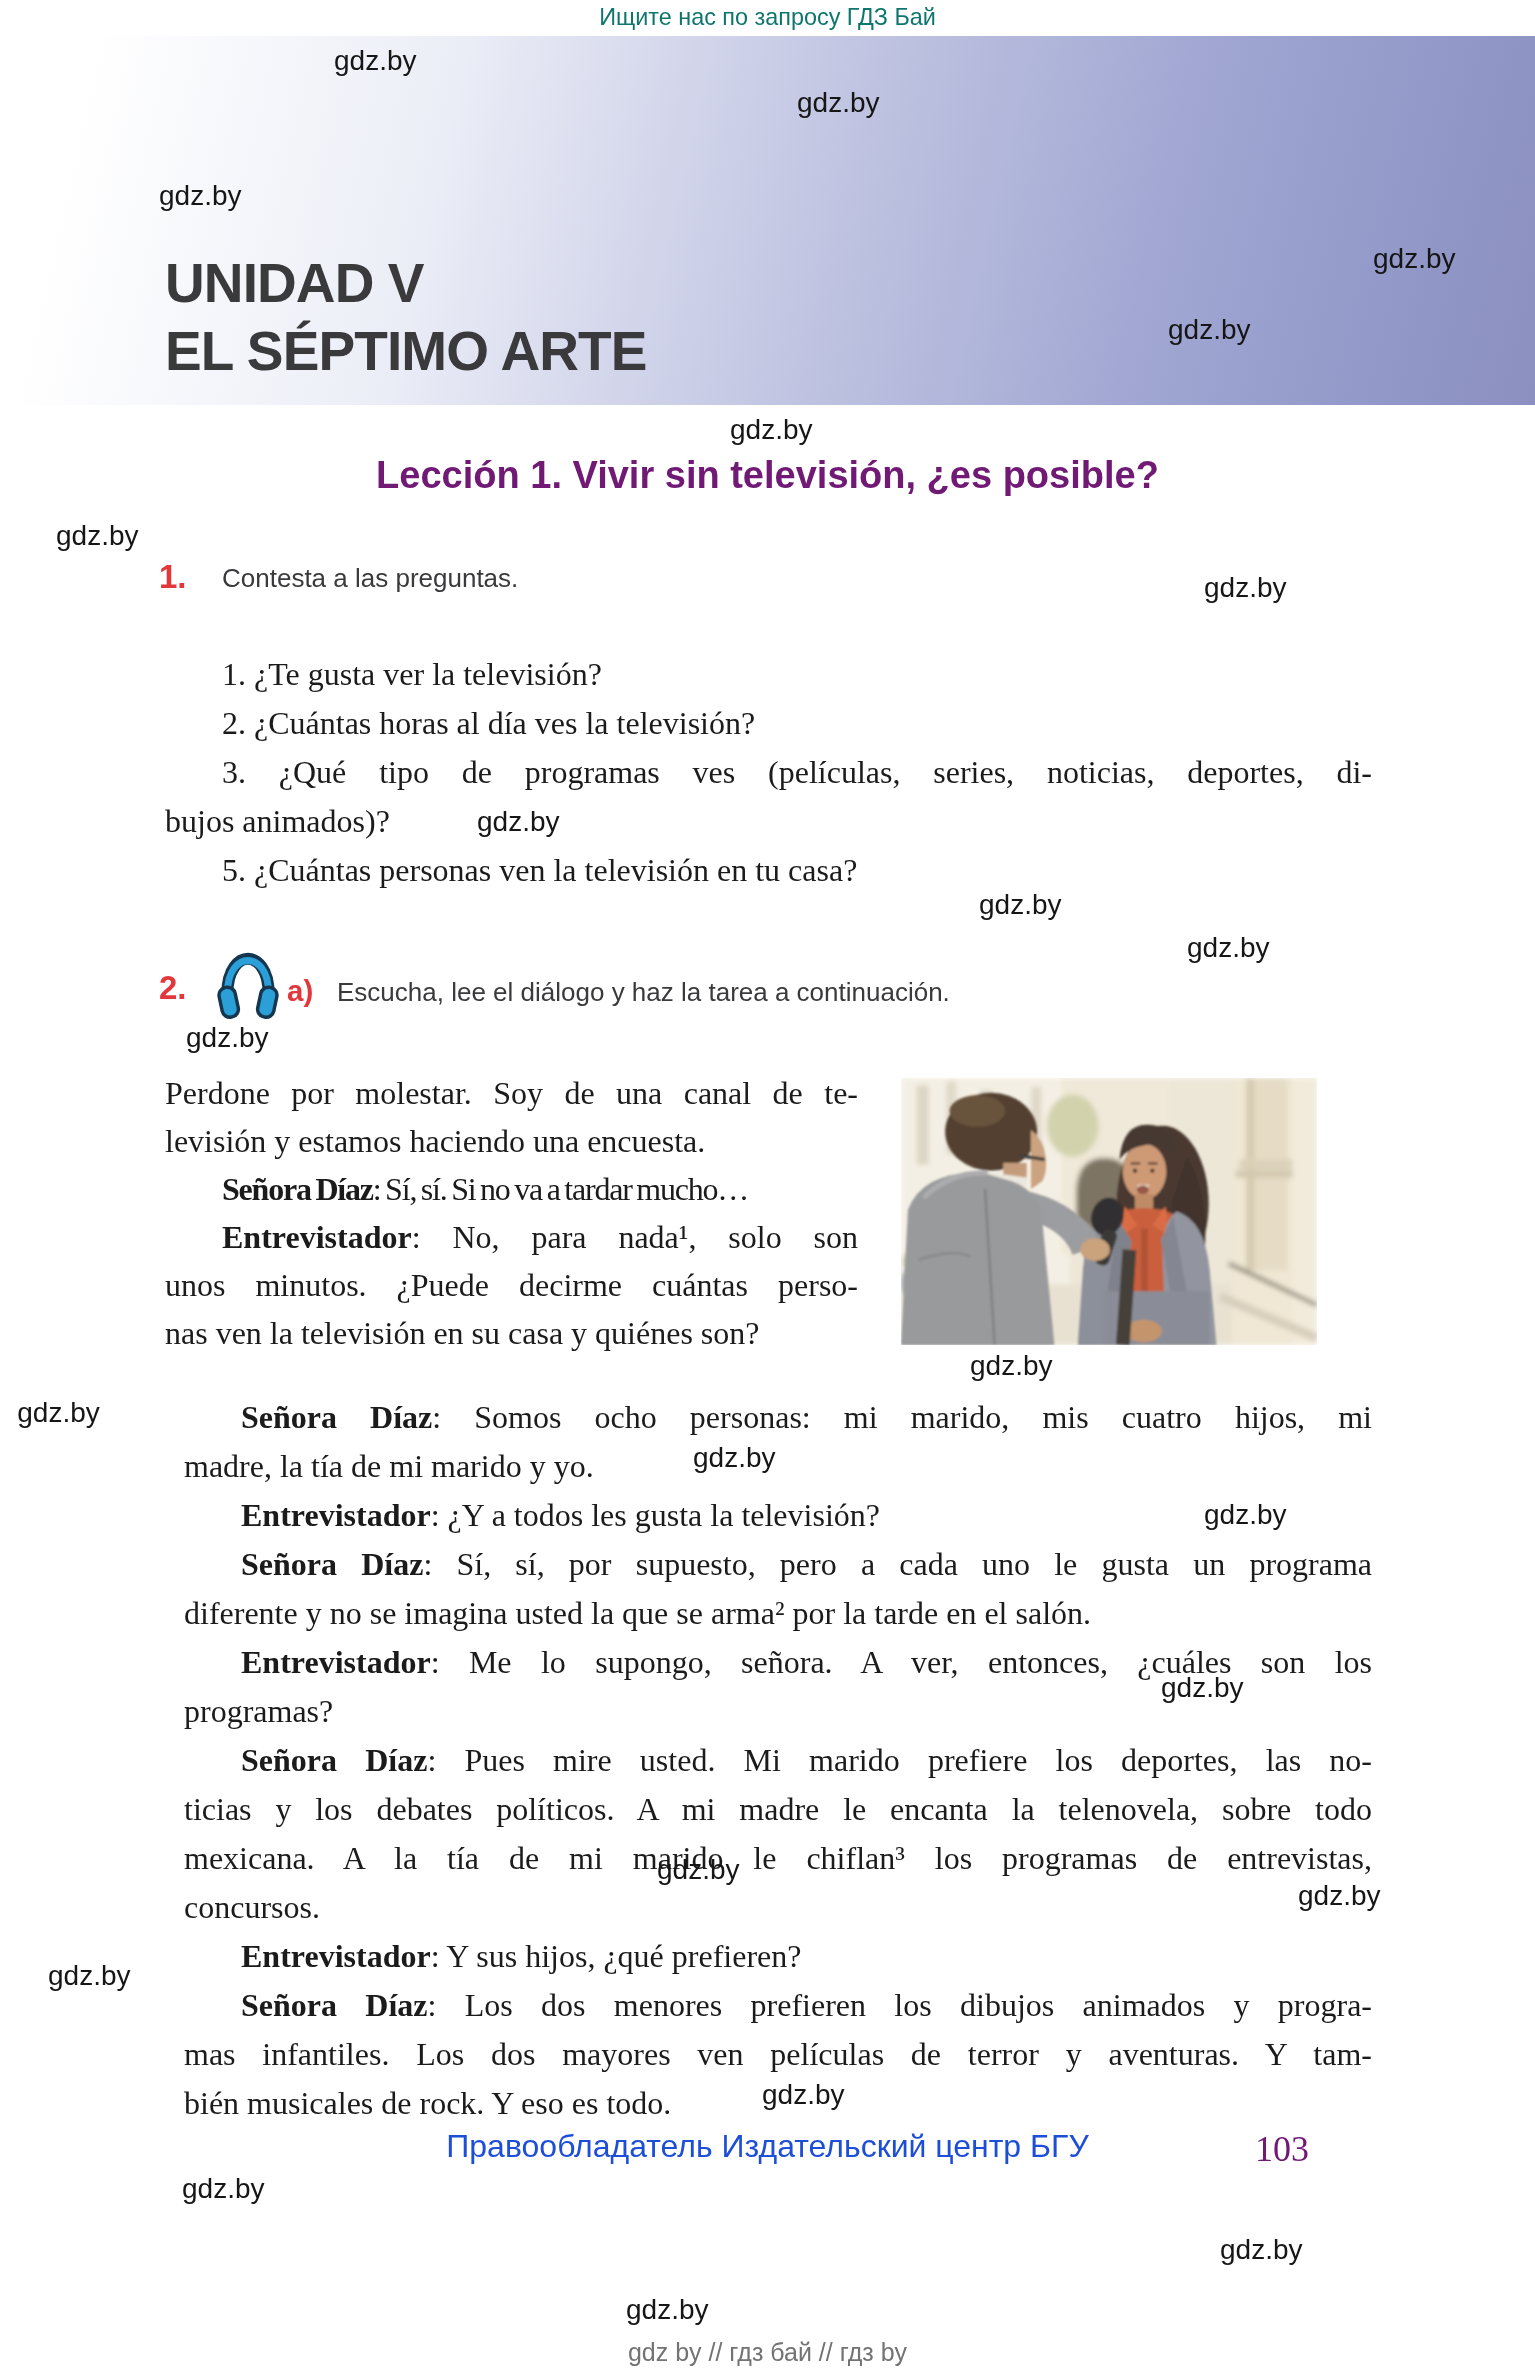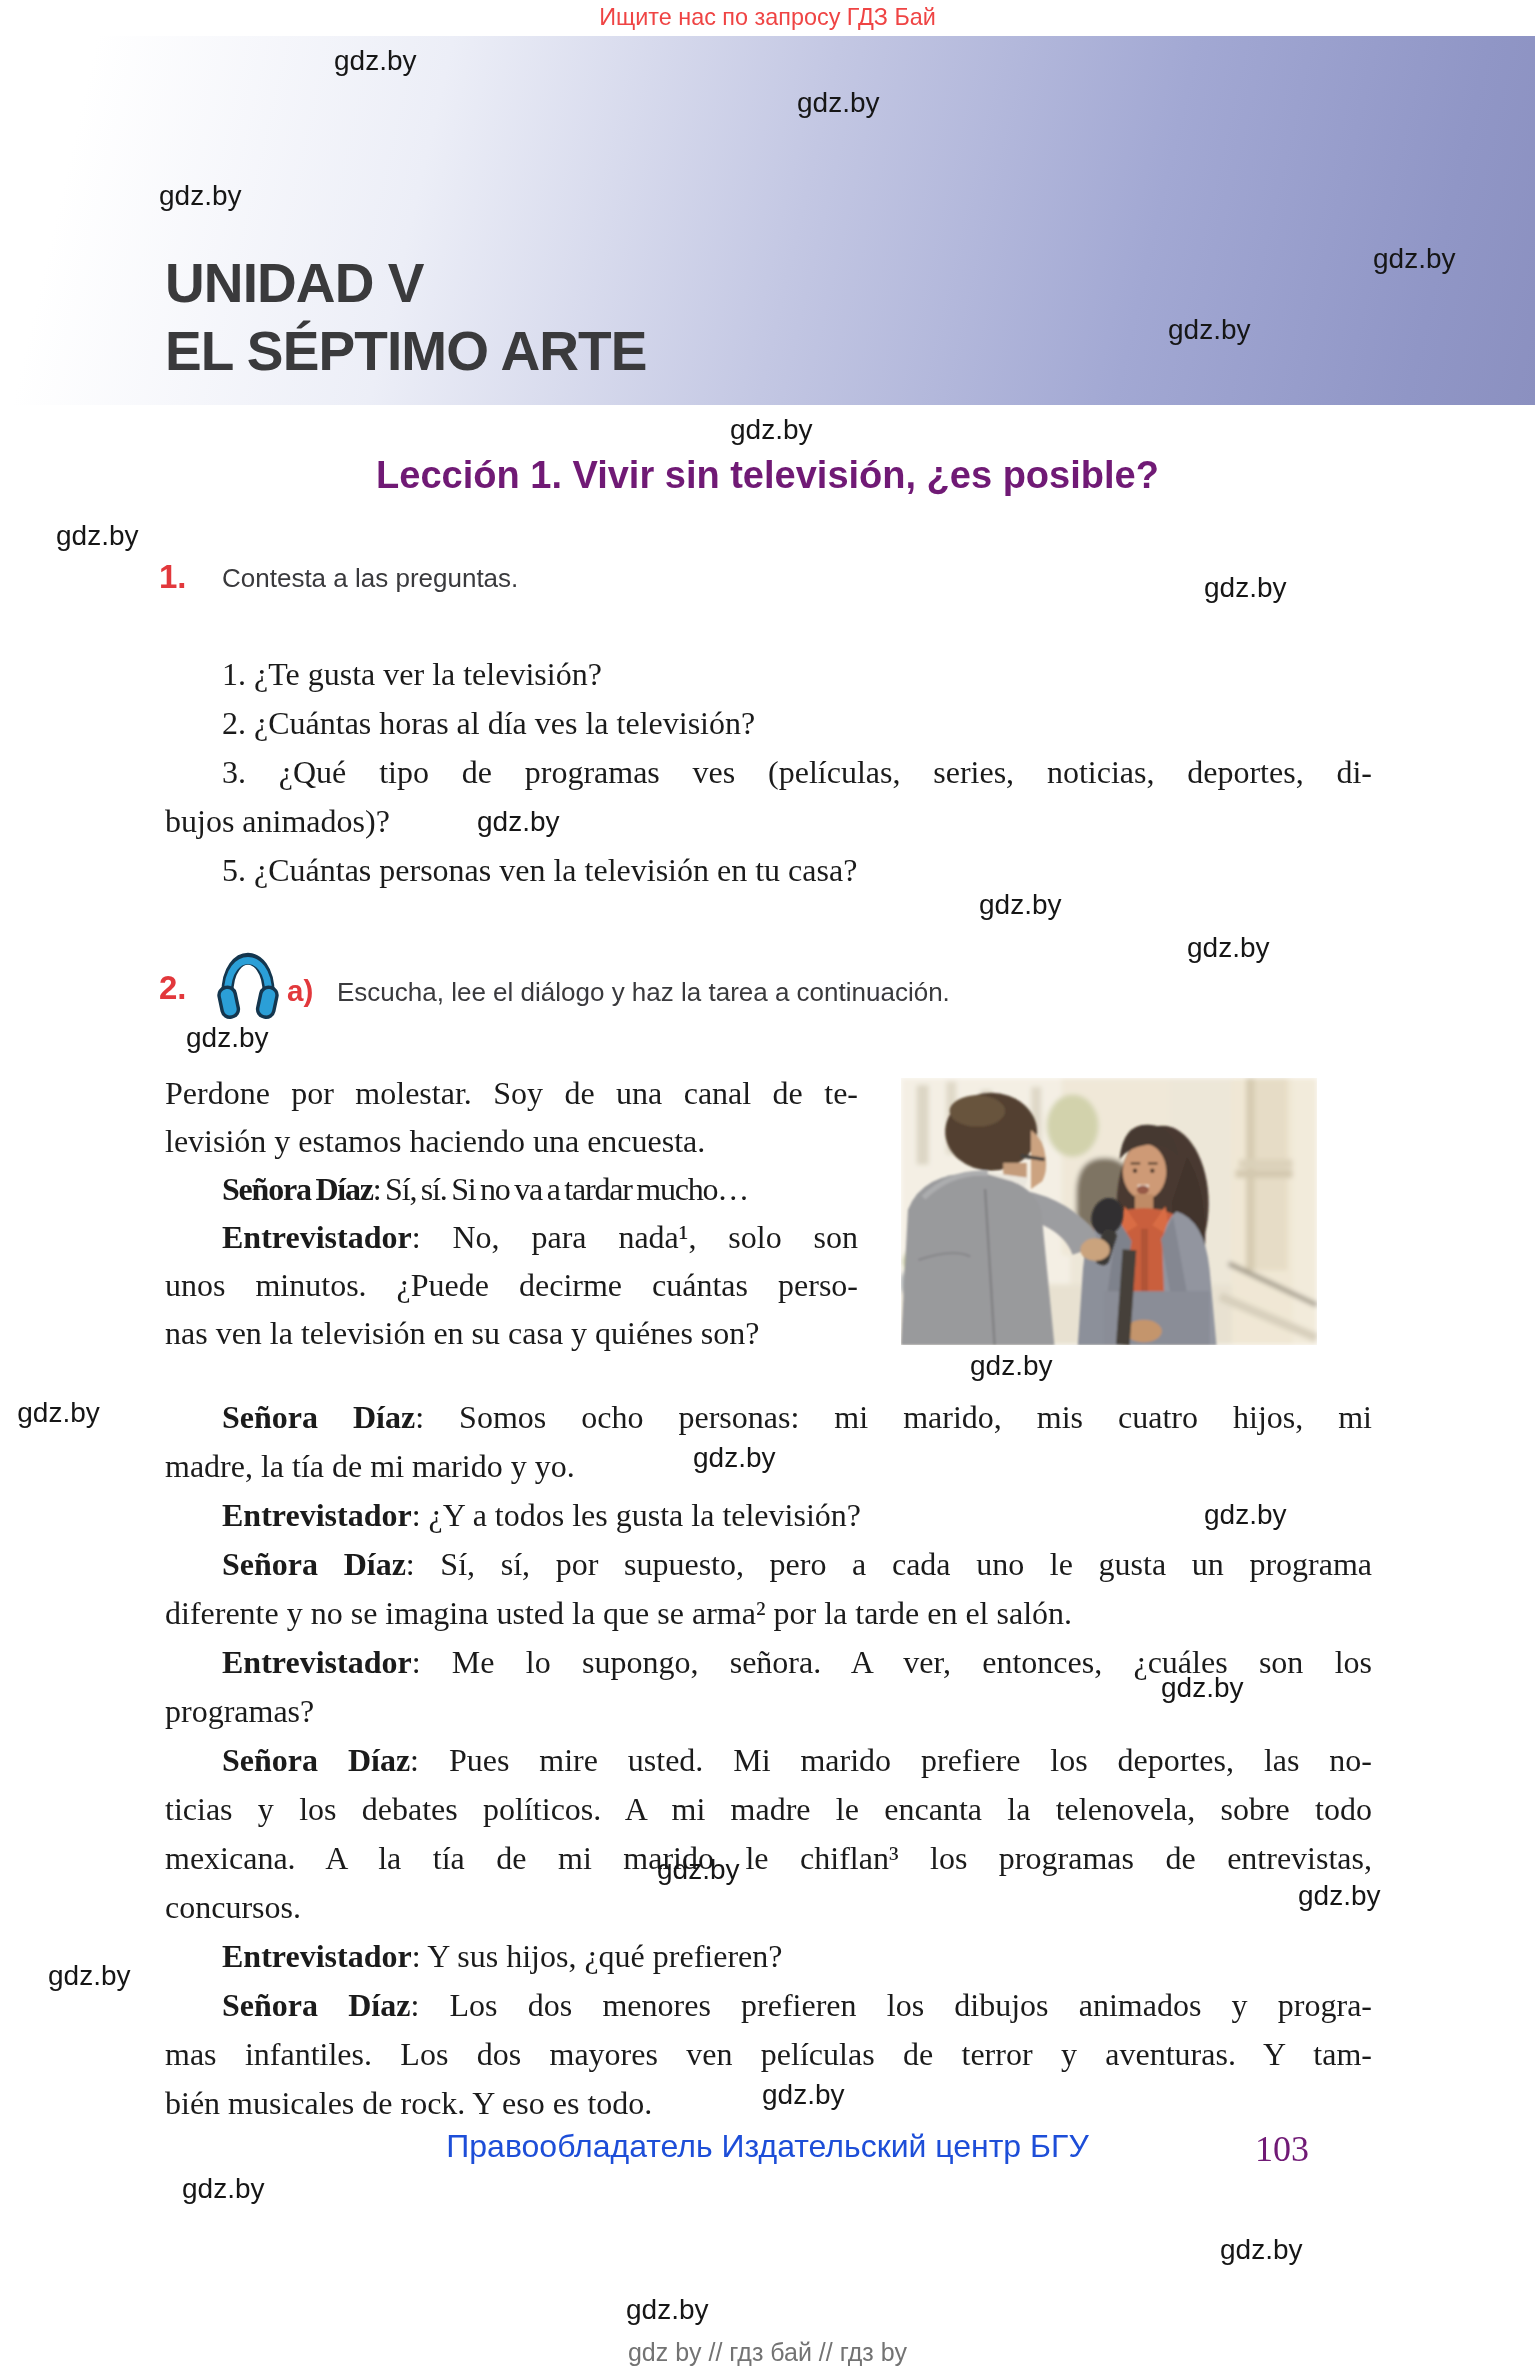--- a/index.html
+++ b/index.html
@@ -1,21 +1,21 @@
 <!DOCTYPE html>
 <html style="font-size:14px"><head>
 <meta charset="utf-8">
 <style>
   html,body{margin:0;padding:0;background:#ffffff;}
   .page{position:relative;width:1535px;height:2377px;background:#ffffff;overflow:hidden;
         font-family:"Liberation Serif", serif;color:#1b1b1b;}
   
   .top-strip{position:absolute;left:0;top:0;width:1535px;height:36px;background:#ffffff;text-align:center;}
   .top-strip span{display:inline-block;margin-top:3.5px;font-family:"Liberation Sans",sans-serif;
-        font-size:23.4px;color:#ef4444;}
+        font-size:23.4px;color:#0f766e;}
   
   .grad{position:absolute;left:0;top:36px;width:1535px;height:369px;
         background:linear-gradient(103deg,#ffffff 6%,#eceef7 28%,#c3c7e3 52%,#a2a8d3 74%,#9096c6 92%,#8b90c0 100%);}
   .unit{position:absolute;left:165px;top:213px;font-family:"Liberation Sans",sans-serif;
         font-weight:bold;font-size:55px;line-height:68px;color:#3a3a3c;letter-spacing:-0.9px;}
   
   .lesson{position:absolute;left:0;top:454px;width:1535px;text-align:center;
         font-family:"Liberation Sans",sans-serif;font-weight:bold;font-size:38px;color:#701a75;}
   
   .exnum{position:absolute;font-family:"Liberation Sans",sans-serif;font-weight:bold;
@@ -23,21 +23,21 @@
   .exinstr{position:absolute;font-family:"Liberation Sans",sans-serif;font-size:26px;color:#3a3a3d;}
   .exmark{position:absolute;font-family:"Liberation Sans",sans-serif;font-weight:bold;
         font-size:29.5px;color:#e2383c;}
   
   .tblock{position:absolute;left:165px;font-size:32px;color:#1b1b1b;}
   #questions-block{top:650px;width:1207px;}
   #questions-block .tl{line-height:49px;}
   #dialogue-narrow{top:1069px;width:693px;}
   #dialogue-narrow .tl{line-height:48px;}
   #dialogue-wide{top:1393px;width:1207px;}
-  #dialogue-wide .tl{line-height:49px;}
+  #dialogue-wide .tl{line-height:49px;margin-left:19px;}
   .tl{white-space:nowrap;}
   .tl.jst{white-space:normal;text-align:justify;text-align-last:justify;}
   .ind{text-indent:57px;}
   .tight{letter-spacing:-1.2px;word-spacing:-2.2px;}
   .tl b{font-weight:bold;}
   
   .hp{position:absolute;left:217px;top:951px;width:62px;height:69px;}
   
   .photo{position:absolute;left:901px;top:1078px;width:416px;height:267px;overflow:hidden;}
   

